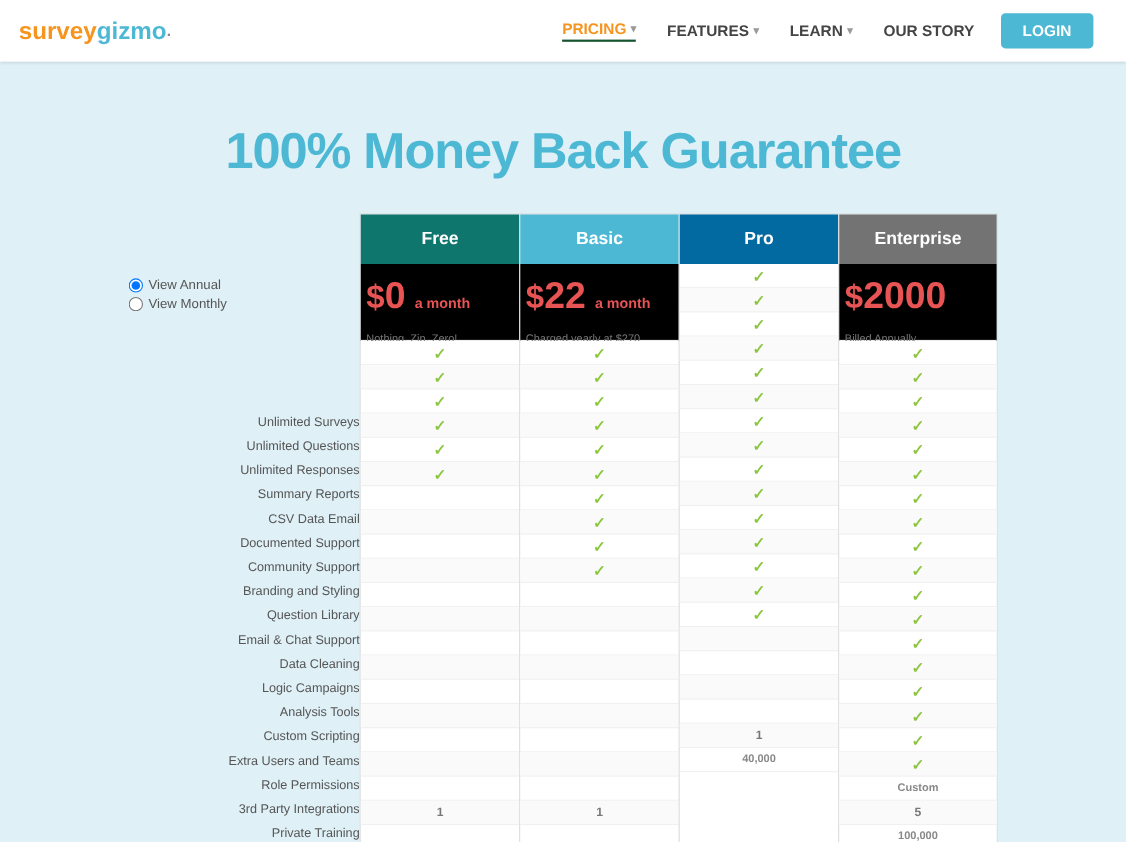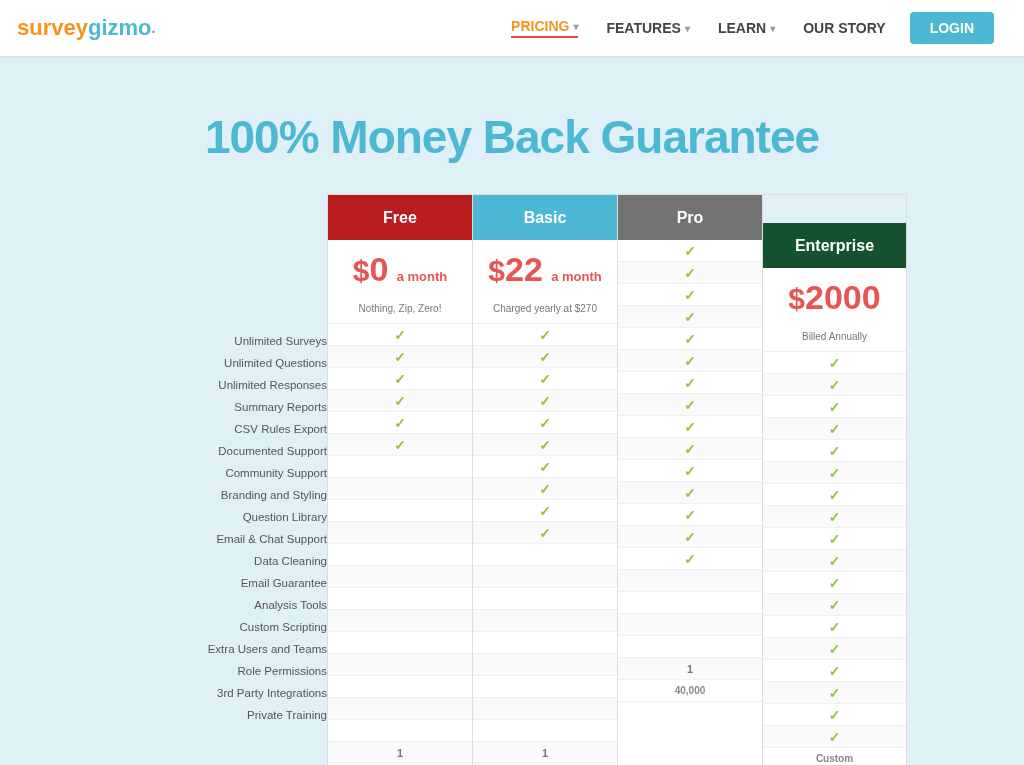--- a/index.html
+++ b/index.html
@@ -40,21 +40,21 @@
       color: #444;
       text-decoration: none;
       font-size: 14px;
       font-weight: 600;
       display: flex;
       align-items: center;
       gap: 4px;
     }
     .nav-link.active {
       color: #f7941d;
-      border-bottom: 2px solid #ef4444;
+      border-bottom: 2px solid #14532d;
       padding-bottom: 2px;
     }
     .nav-arrow { font-size: 10px; color: #999; }
     .login-btn {
       background: #4db8d4;
       color: #fff;
       border: none;
       padding: 8px 20px;
       border-radius: 4px;
       font-size: 14px;
@@ -130,31 +130,30 @@
     .plan-header {
       height: 45px;
       display: flex;
       align-items: center;
       justify-content: center;
       color: #fff;
       font-size: 16px;
       font-weight: bold;
       border-radius: 0;
     }
-    .plan-free .plan-header { background: #b91c1c; }
+    .plan-free .plan-header { background: #0f766e; }
     .plan-basic .plan-header { background: #4db8d4; }
-    .plan-pro .plan-header { background: #737373; }
-    .plan-enterprise .plan-header { background: #14532d; margin-top: 28px; }
+    .plan-pro .plan-header { background: #0369a1; }
+    .plan-enterprise .plan-header { background: #737373; }
 
     .plan-price {
-      background: #ffffff;
-      text-align: center;
+      background: #000000;
       padding: 10px 5px 8px;
       border-bottom: 1px solid #eee;
-      height: 84px;
+      height: 70px;
     }
     .price-amount {
       font-size: 30px;
       font-weight: bold;
       color: #e85454;
     }
     .price-amount .amount-num { font-size: 34px; }
     .price-note {
       font-size: 10px;
       color: #777;
@@ -212,34 +211,44 @@
   <button class="login-btn">LOGIN</button>
 </nav>
 
 <div class="hero">
   <h1>100% Money Back Guarantee</h1>
 </div>
 
 <div class="main-content">
 
   <div class="feature-labels">
+    <div class="billing-controls">
+      <label>
+        <input type="radio" name="billing" checked="" style="">
+        <span>View Annual</span>
+      </label>
+      <label>
+        <input type="radio" name="billing" style="">
+        <span>View Monthly</span>
+      </label>
+    </div>
 
     <div style="height:78px;"></div>
     <div class="feature-row">Unlimited Surveys</div>
     <div class="feature-row">Unlimited Questions</div>
     <div class="feature-row">Unlimited Responses</div>
     <div class="feature-row">Summary Reports</div>
-    <div class="feature-row">CSV Rules Export</div>
+    <div class="feature-row">CSV Data Email</div>
     <div class="feature-row">Documented Support</div>
     <div class="feature-row">Community Support</div>
     <div class="feature-row">Branding and Styling</div>
     <div class="feature-row">Question Library</div>
     <div class="feature-row">Email &amp; Chat Support</div>
     <div class="feature-row">Data Cleaning</div>
-    <div class="feature-row">Email Guarantee</div>
+    <div class="feature-row">Logic Campaigns</div>
     <div class="feature-row">Analysis Tools</div>
     <div class="feature-row">Custom Scripting</div>
     <div class="feature-row">Extra Users and Teams</div>
     <div class="feature-row">Role Permissions</div>
     <div class="feature-row">3rd Party Integrations</div>
     <div class="feature-row">Private Training</div>
 
   </div>
 
   <div class="pricing-table">

